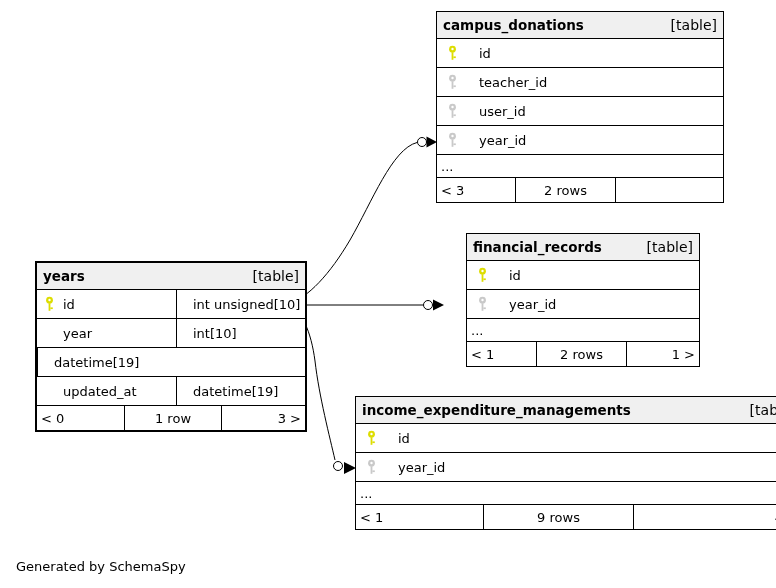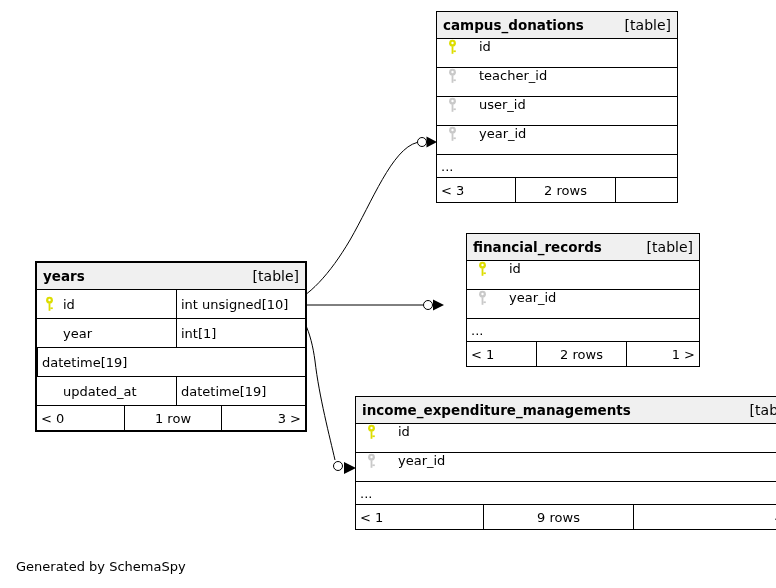--- a/index.html
+++ b/index.html
@@ -35,20 +35,21 @@
     justify-content: space-between;
     height: 27px;
     padding: 0 6px;
     background: #f0f0f0;
     border-bottom: 1px solid #000000;
   }
   .tname { font-weight: bold; font-size: 13.5px; }
   .ttag { font-weight: normal; font-size: 14px; }
   .trow {
     display: flex;
+    align-items: center;
     height: 29px;
     border-bottom: 1px solid #000000;
     background: #ffffff;
   }
   .kicon {
     display: inline-flex;
     width: 11px;
     justify-content: center;
     flex: 0 0 auto;
   }
@@ -65,21 +66,21 @@
   }
   .ycell-name .kicon { margin-left: 7px; }
   .ycell-name .cname { margin-left: 8px; }
   .ycell-name .cname.noicon { margin-left: 26px; }
   .ycell-type {
     display: flex;
     align-items: center;
     flex: 1 1 auto;
     height: 100%;
     border-left: 1px solid #000000;
-    padding-left: 4px;
+    padding-left: 16px;
   }
   .dots {
     display: flex;
     align-items: center;
     height: 23px;
     padding-left: 4px;
     border-bottom: 1px solid #000000;
   }
   .tfoot {
     display: grid;
@@ -118,21 +119,21 @@
       <circle cx="428" cy="305" r="4.5"></circle>
       <circle cx="338" cy="466" r="4.5"></circle>
     </g>
     <g fill="#000000" stroke="none">
       <polygon points="437,142 426.5,136.5 426.5,147.5"></polygon>
       <polygon points="444,305 433,299.5 433,310.5"></polygon>
       <polygon points="356,468 344,462 344,474"></polygon>
     </g>
   </svg>
 
-  <div class="table wide" style="left:436px; top:11px; width:242px;">
+  <div class="table wide" style="left:436px; top:11px; width:288px;">
     <div class="thead">
       <span class="tname">campus_donations</span>
       <span class="ttag">[table]</span>
     </div>
     <div class="trow">
       <span class="kicon">
         <svg width="11" height="16" viewBox="0 0 11 16">
             <circle cx="5.5" cy="4.2" r="3.4" fill="#dddd00"></circle>
             <circle cx="5.5" cy="4" r="1.2" fill="#ffffff"></circle>
             <rect x="4.6" y="7.2" width="1.8" height="7.6" fill="#dddd00"></rect>
@@ -268,21 +269,21 @@
             </svg>
         </span>
         <span class="cname">id</span>
       </span>
       <span class="ycell-type">int unsigned[10]</span>
     </div>
     <div class="trow">
       <span class="ycell-name">
         <span class="cname noicon">year</span>
       </span>
-      <span class="ycell-type">int[1]</span>
+      <span class="ycell-type">int[10]</span>
     </div>
     <div class="trow">
       <span class="ycell-type">datetime[19]</span>
     </div>
     <div class="trow">
       <span class="ycell-name">
         <span class="cname noicon">updated_at</span>
       </span>
       <span class="ycell-type">datetime[19]</span>
     </div>

